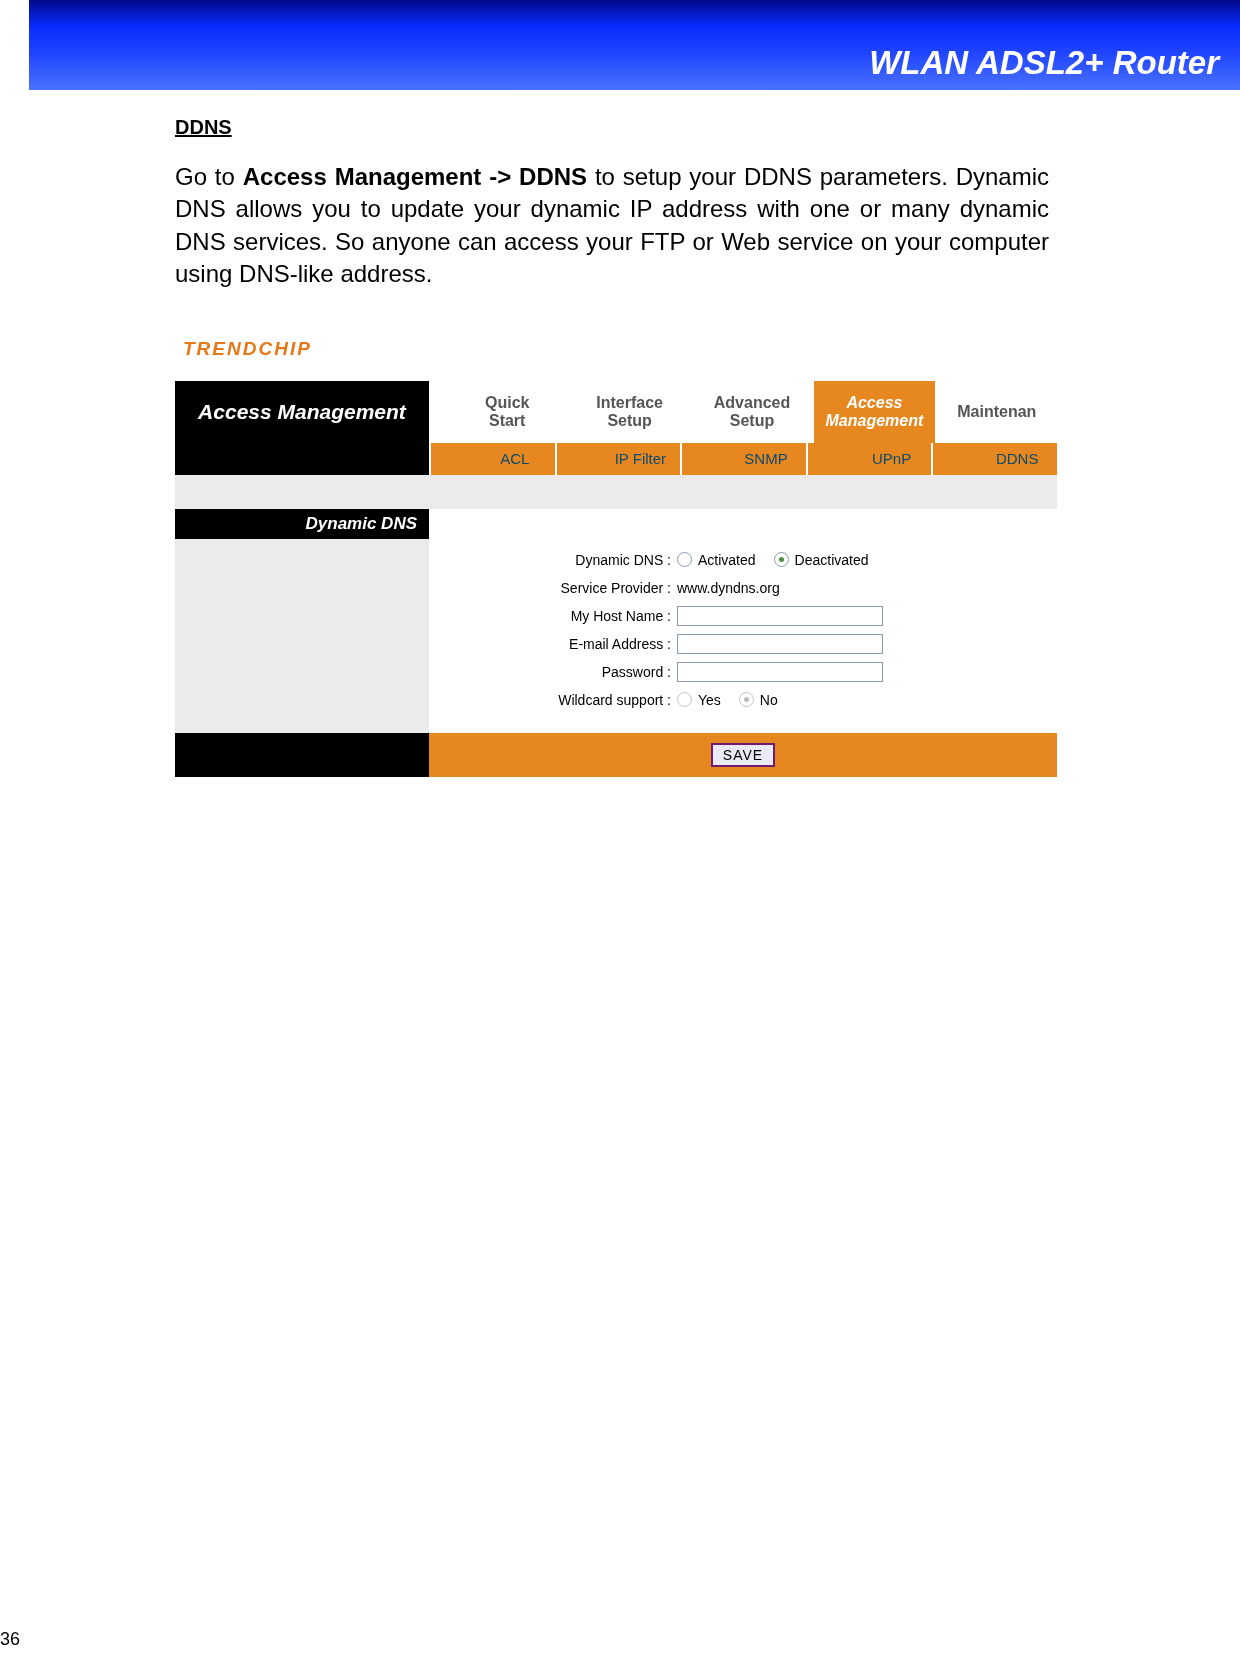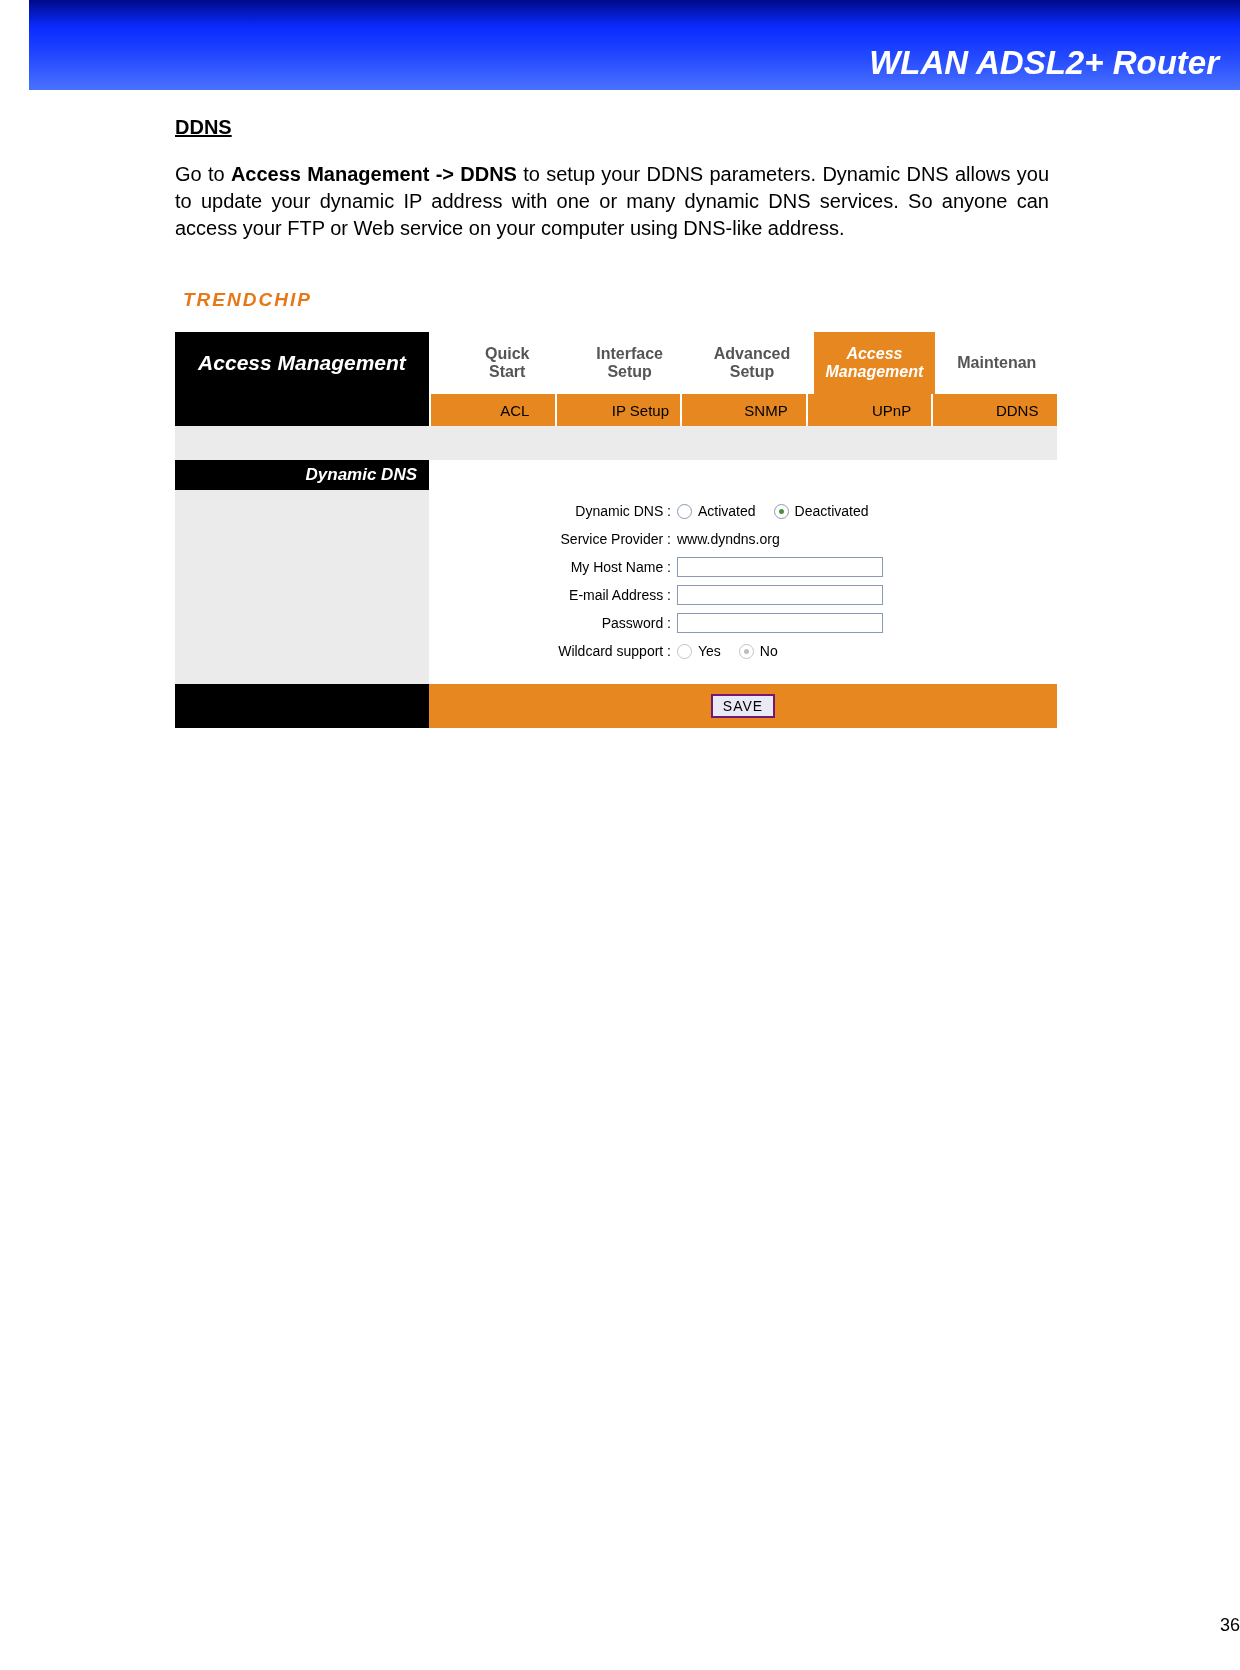--- a/index.html
+++ b/index.html
@@ -37,21 +37,21 @@
   }
 
   .section-heading {
     font-size: 20px;
     font-weight: bold;
     text-decoration: underline;
     margin: 0 0 22px 0;
   }
 
   .body-text {
-    font-size: 20px;
+    font-size: 24px;
     line-height: 1.35;
     text-align: justify;
     margin: 0 16px 28px 0;
   }
   .body-text b { font-weight: bold; }
 
   
   .router {
     width: 882px;
     overflow: hidden;
@@ -125,21 +125,21 @@
   .subtabs {
     flex: 1;
     display: flex;
     background: #e6871f;
   }
   .subtab {
     flex: 1;
     display: flex;
     align-items: center;
     justify-content: center;
-    color: #000000;
+    color: #0c4a6e;
     font-size: 15px;
     border-left: 2px solid #fff;
     padding-left: 44px;
   }
 
   .gap-row {
     height: 34px;
     background: #ebebeb;
   }
 
@@ -250,23 +250,23 @@
     background: #eaeaf7;
     border: 2px solid #701a75;
     font-size: 14px;
     letter-spacing: 1px;
     padding: 2px 10px;
     cursor: pointer;
   }
 
   .page-number {
     position: absolute;
-    bottom: 34px;
+    bottom: 20px;
     width: 100%;
-    text-align: right;
+    text-align: left;
     font-size: 18px;
   }
 </style>
 </head>
 <body>
 
 <div class="header-band">
   <div class="header-title">WLAN ADSL2+ Router</div>
 </div>
 
@@ -297,21 +297,21 @@
         <div class="nav-tab active">Access
 Management</div>
         <div class="nav-tab">Maintenan</div>
       </div>
     </div>
 
     <div class="nav-row2">
       <div class="nav-row2-left"></div>
       <div class="subtabs">
         <div class="subtab">ACL</div>
-        <div class="subtab">IP Setup</div>
+        <div class="subtab">IP Filter</div>
         <div class="subtab">SNMP</div>
         <div class="subtab">UPnP</div>
         <div class="subtab">DDNS</div>
       </div>
     </div>
 
     <div class="gap-row"></div>
 
     <div class="section-row">
       <div class="section-left">Dynamic DNS</div>

